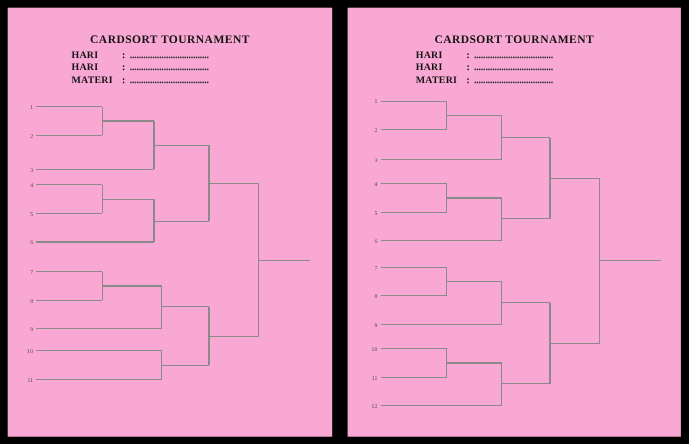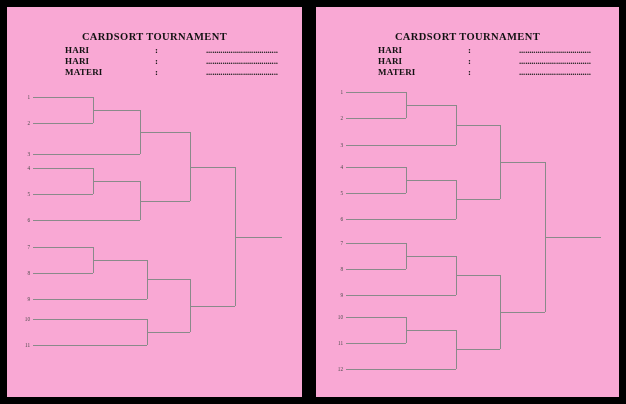--- a/index.html
+++ b/index.html
@@ -32,21 +32,20 @@
   .hdr-rows{
     margin-top:3px;
     padding-left:58px;
   }
   #page-right .hdr-rows{ padding-left:62px; }
   .hdr-row{
     display:flex;
     align-items:flex-start;
     height:11px;
     line-height:11px;
-    gap:44px;
   }
   .hdr-label{
     font-weight:bold;
     font-size:9px;
     color:#121212;
     width:46px;
     flex:0 0 46px;
     letter-spacing:.2px;
   }
   .hdr-colon{

